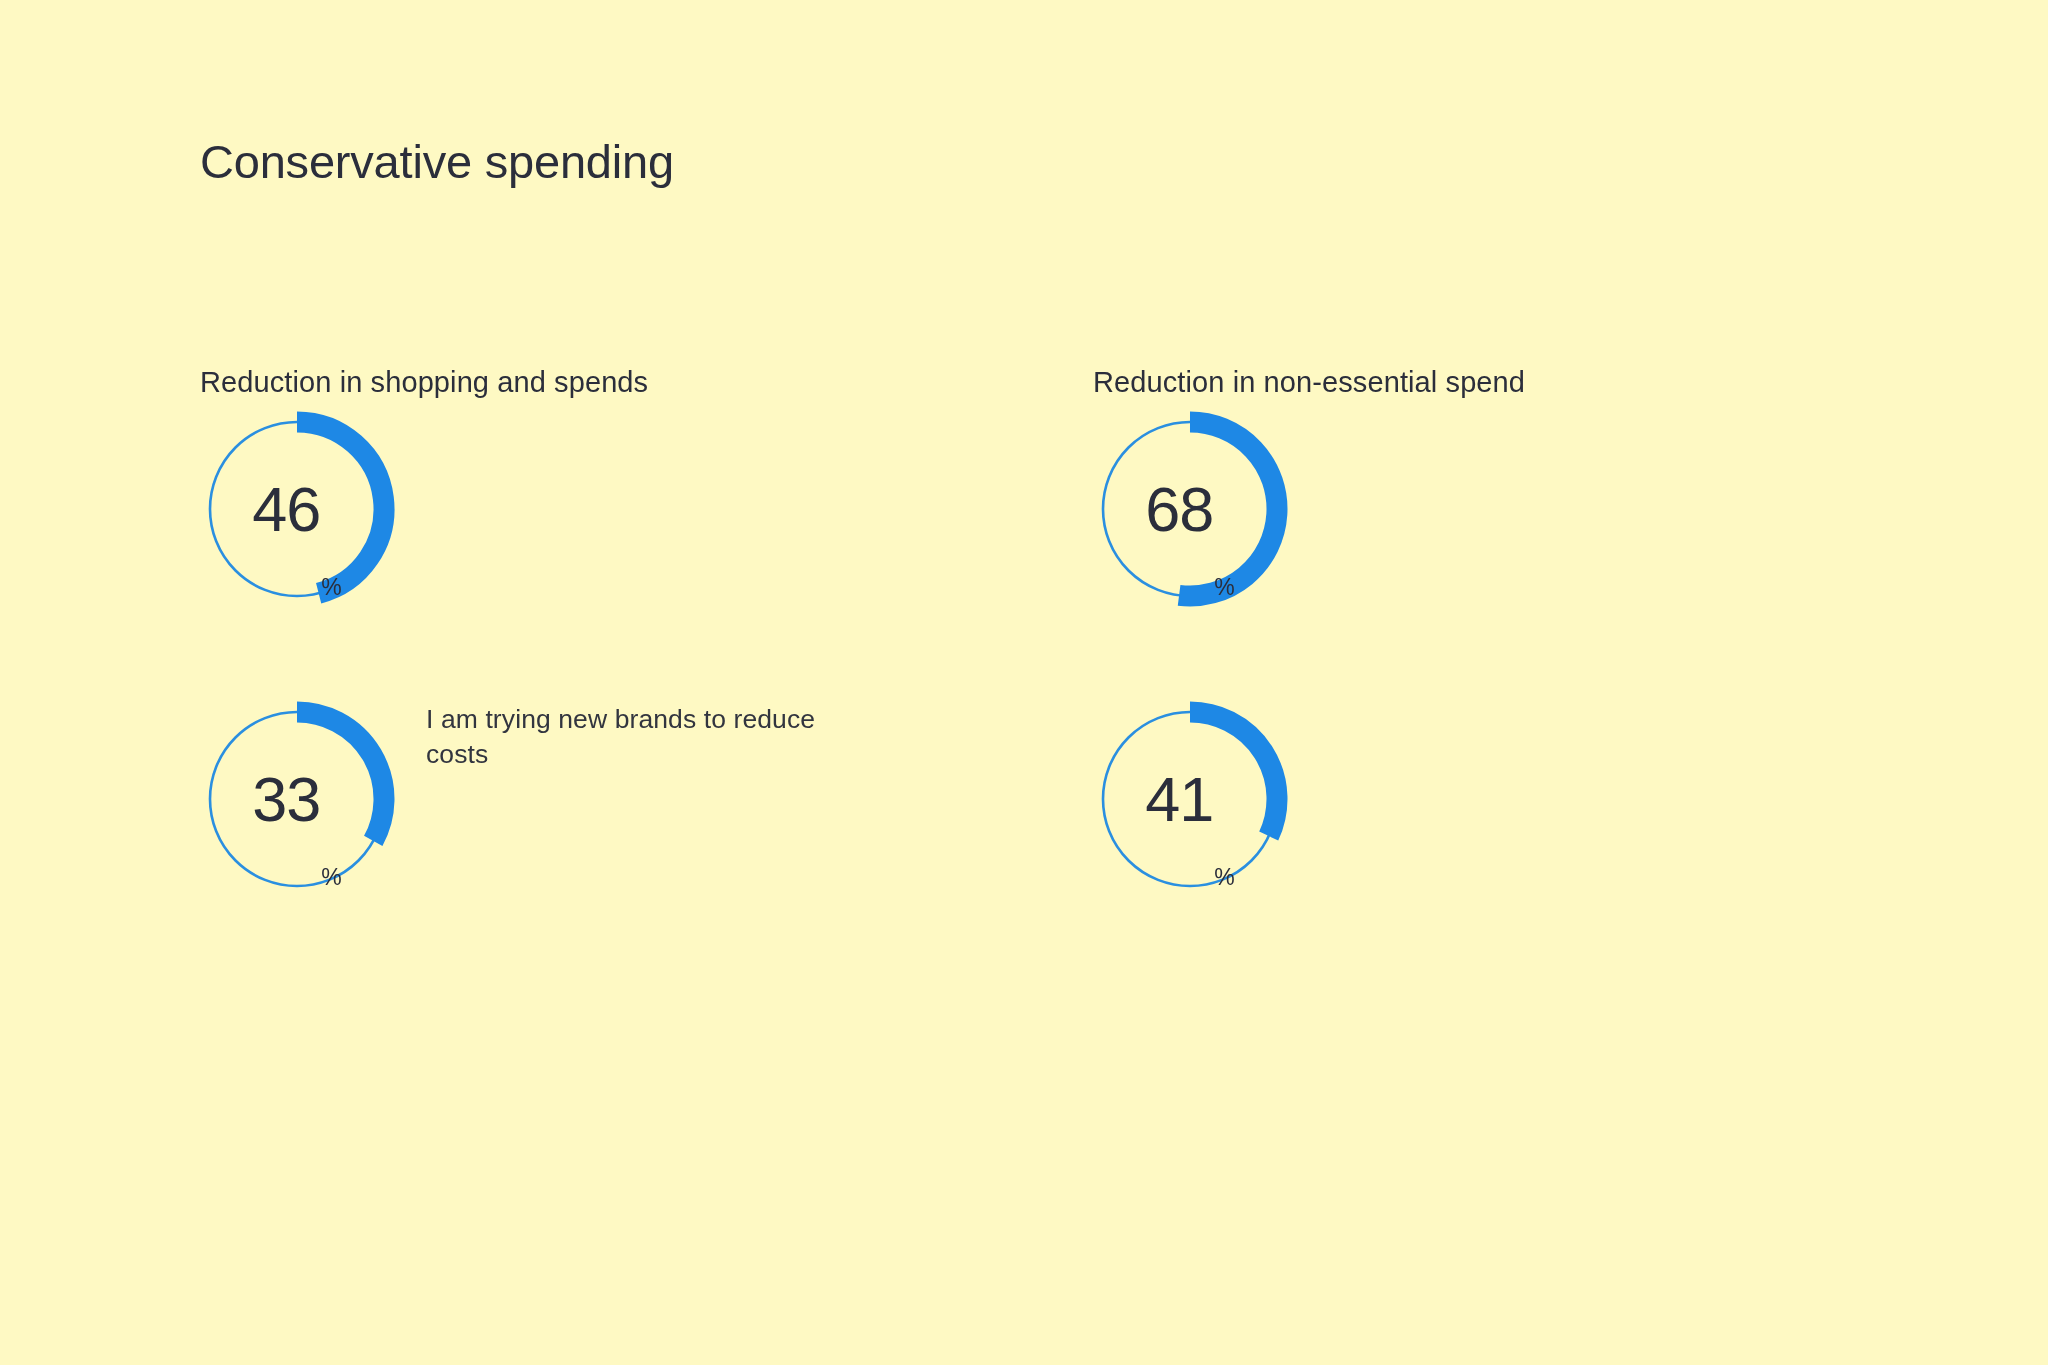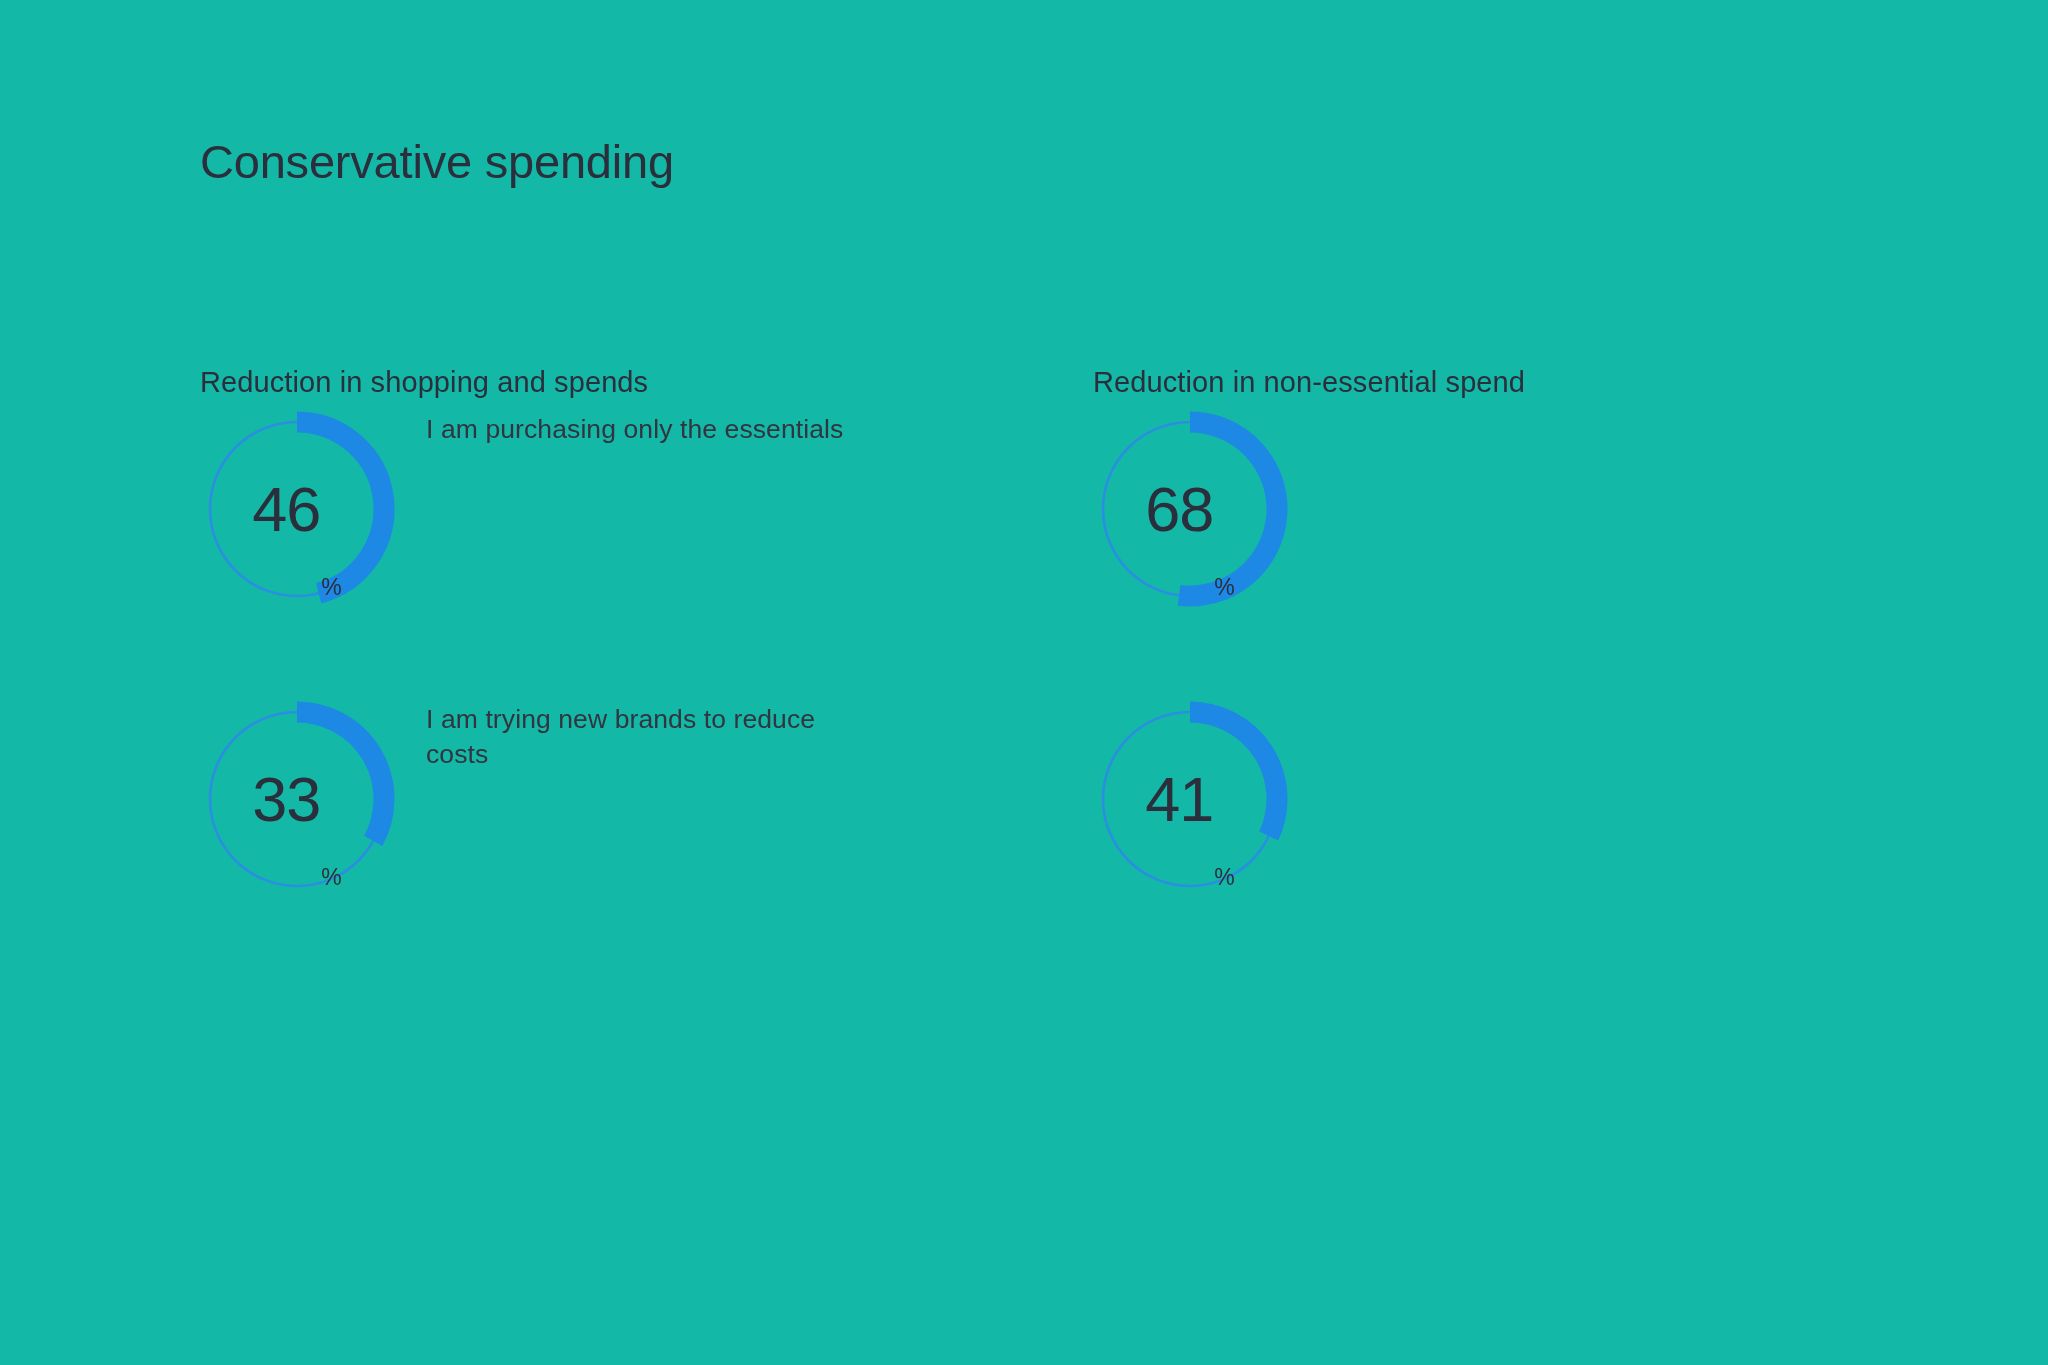--- a/index.html
+++ b/index.html
@@ -13,21 +13,21 @@
     height: 1365px;
     font-family: "Liberation Sans", "DejaVu Sans", sans-serif;
     color: #2b2e3b;
     overflow: hidden;
     position: relative;
   }
 
   .page {
     position: absolute;
     inset: 0;
-    background: #14b8a6;
+    background: #fef9c3;
   }
 
   .page-title {
     position: absolute;
     left: 200px;
     top: 136px;
     font-size: 47px;
     font-weight: 400;
     letter-spacing: -0.2px;
     color: #2b2e3b;
@@ -141,21 +141,20 @@
         <div class="donut">
           <svg viewBox="0 0 194 194">
             <circle class="track" cx="97" cy="97" r="87" fill="none" stroke="#2a8fe0" stroke-width="2.6"></circle>
             <path class="arc" fill="none" stroke="#1e88e5" stroke-width="21" stroke-linecap="butt" d="M 97 10 A 87 87 0 0 1 118.63602018334238 181.2667350181909"></path>
           </svg>
           <div class="donut-center">
             <span class="donut-value">46</span>
             <span class="donut-unit">%</span>
           </div>
         </div>
-        <div class="stat-label">I am purchasing only the essentials</div>
       </div>
 
       <div class="stat-row row-1">
         <div class="donut">
           <svg viewBox="0 0 194 194">
             <circle class="track" cx="97" cy="97" r="87" fill="none" stroke="#2a8fe0" stroke-width="2.6"></circle>
             <path class="arc" fill="none" stroke="#1e88e5" stroke-width="21" stroke-linecap="butt" d="M 97 10 A 87 87 0 0 1 173.23868116381612 138.91256964684925"></path>
           </svg>
           <div class="donut-center">
             <span class="donut-value">33</span>

